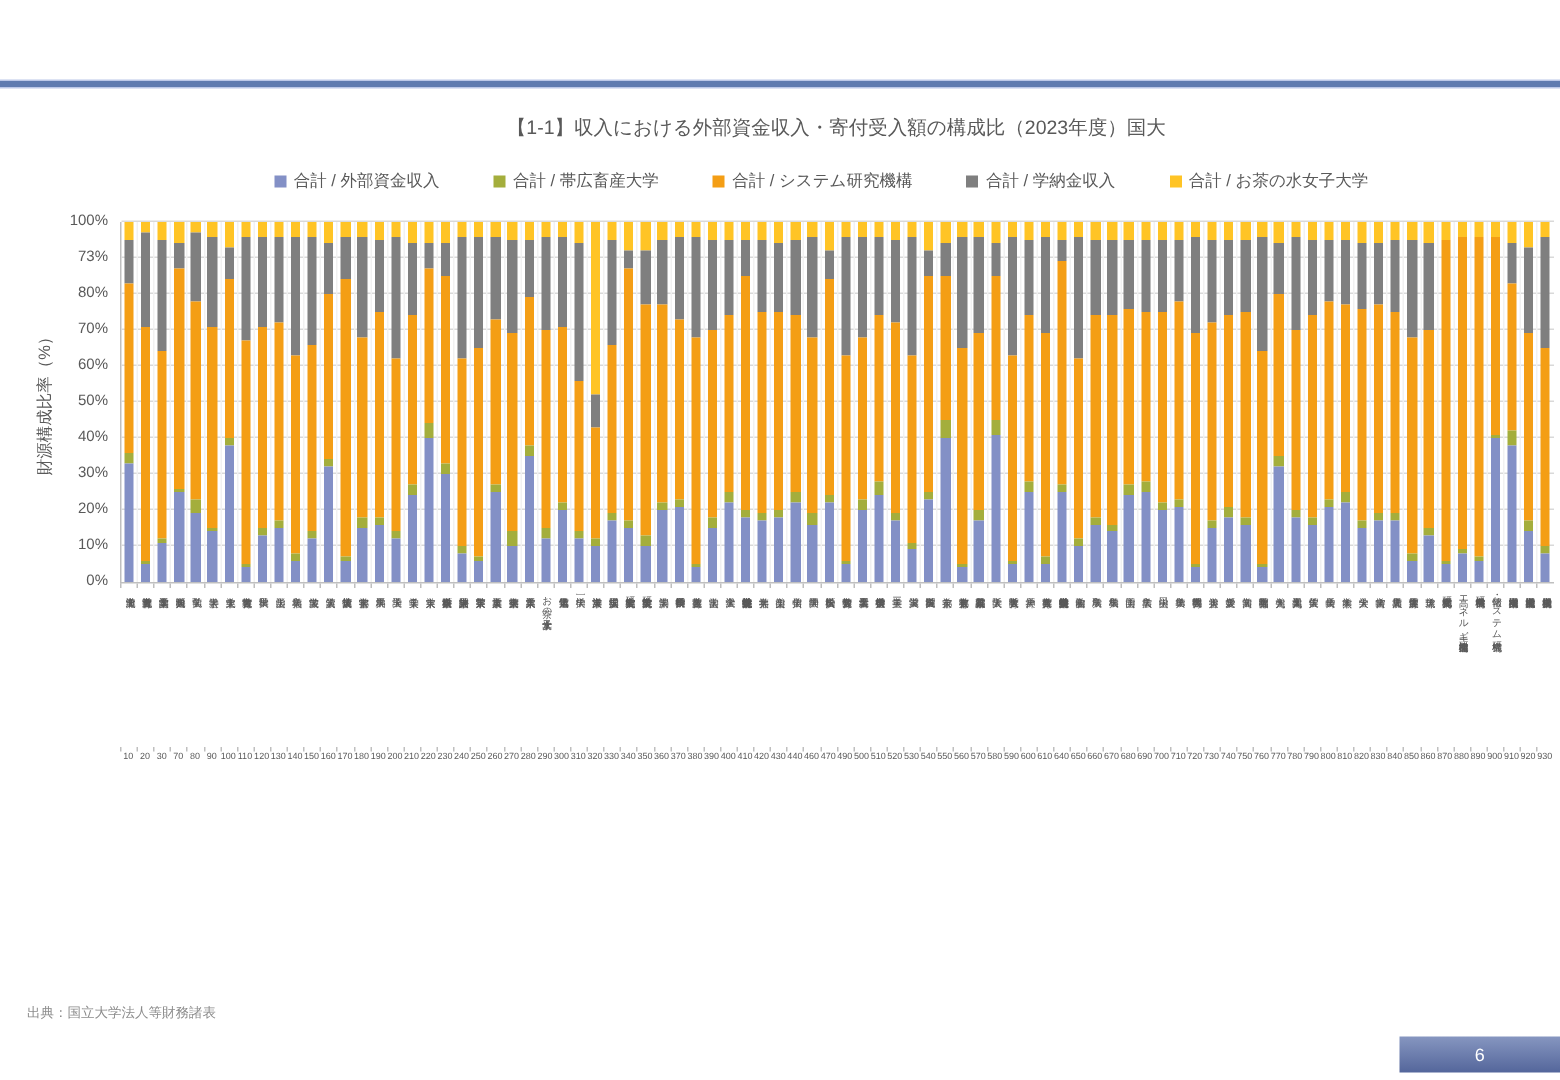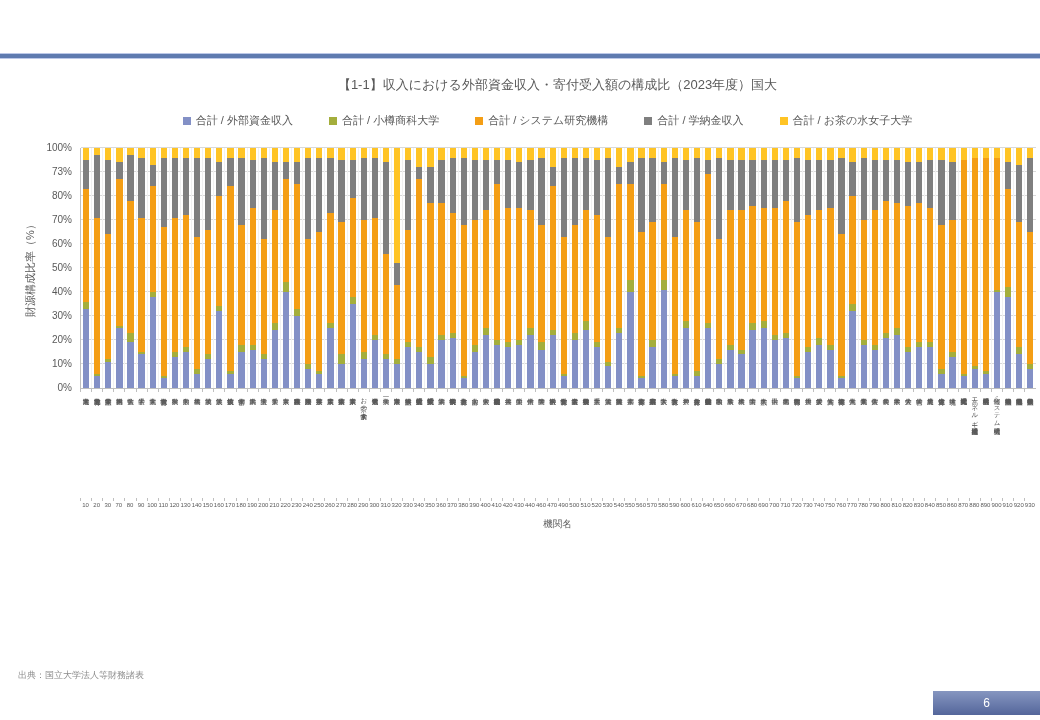--- a/index.html
+++ b/index.html
@@ -50,21 +50,21 @@
 
   <div class="chart-title">【1-1】収入における外部資金収入・寄付受入額の構成比（2023年度）国大</div>
 
   <div class="legend">
       <div class="legend-item">
         <span class="swatch" style="background: rgb(131, 144, 198);"></span>
         <span>合計 / 外部資金収入</span>
       </div>
       <div class="legend-item">
         <span class="swatch" style="background: rgb(164, 174, 60);"></span>
-        <span>合計 / 小樽商科大学</span>
+        <span>合計 / 帯広畜産大学</span>
       </div>
       <div class="legend-item">
         <span class="swatch" style="background: rgb(244, 158, 21);"></span>
         <span>合計 / システム研究機構</span>
       </div>
       <div class="legend-item">
         <span class="swatch" style="background: rgb(127, 127, 127);"></span>
         <span>合計 / 学納金収入</span>
       </div>
       <div class="legend-item">
@@ -1562,21 +1562,20 @@
       </div>
       <div class="x-cell">
         <div class="tick" style="top: -2px;"></div>
         <span class="x-code">920</span>
       </div>
       <div class="x-cell">
         <div class="tick" style="top: -2px;"></div>
         <span class="x-code">930</span>
       </div>
     </div>
-  <div class="x-axis-title">機関名</div>
 
 
 
   <div class="source">出典：国立大学法人等財務諸表</div>
 
   <div class="page-badge">
     <span>6</span>
   </div>
 
 </div>

